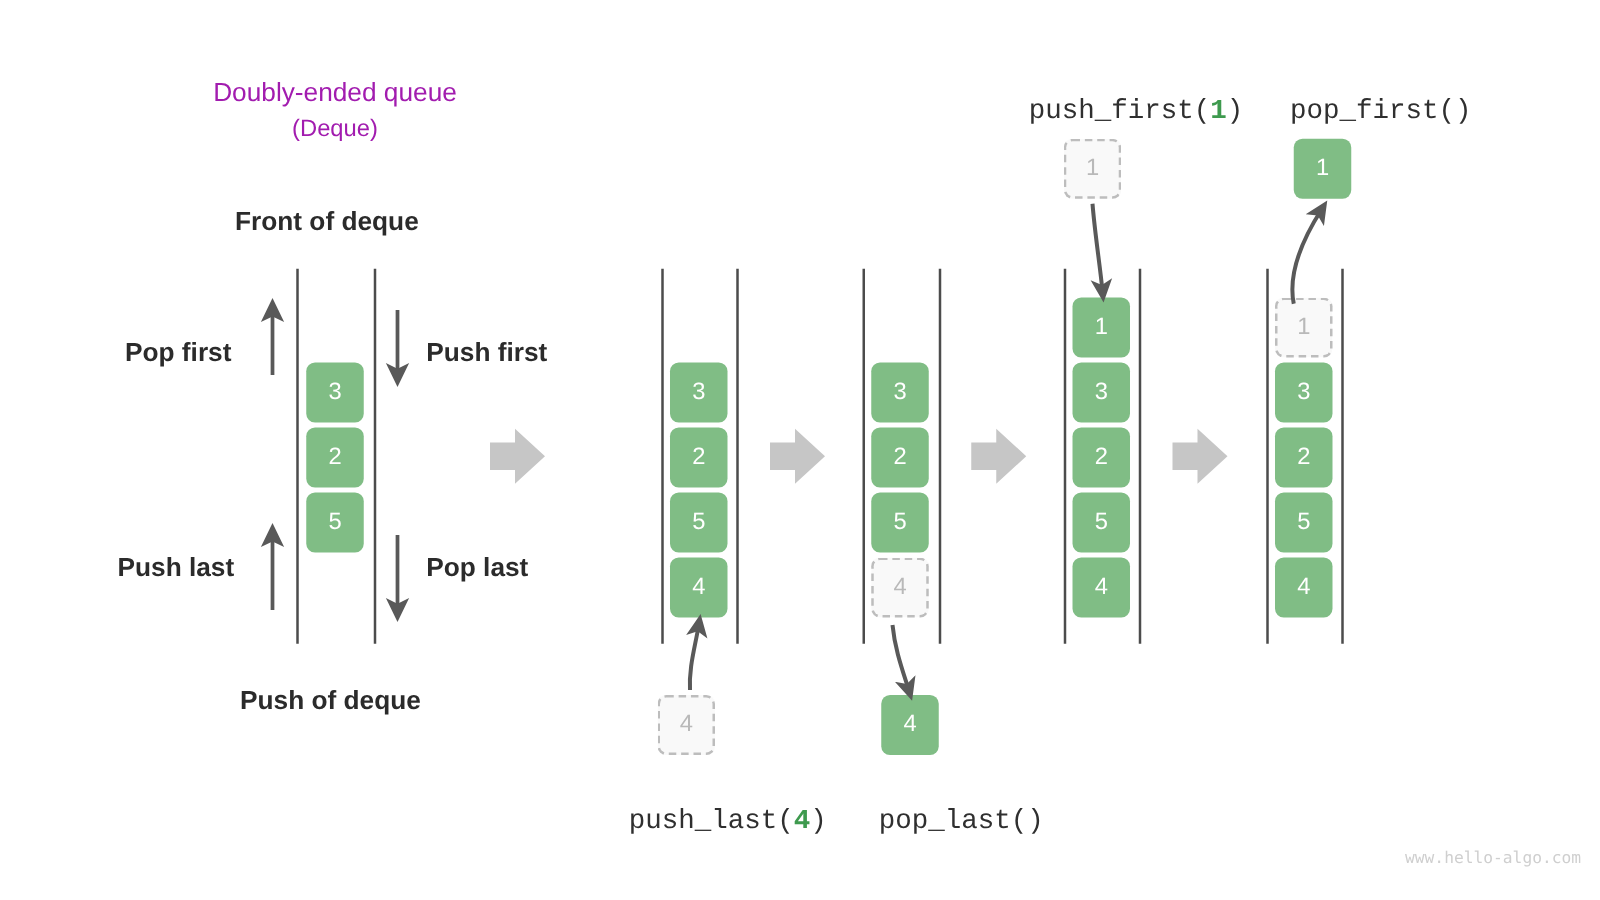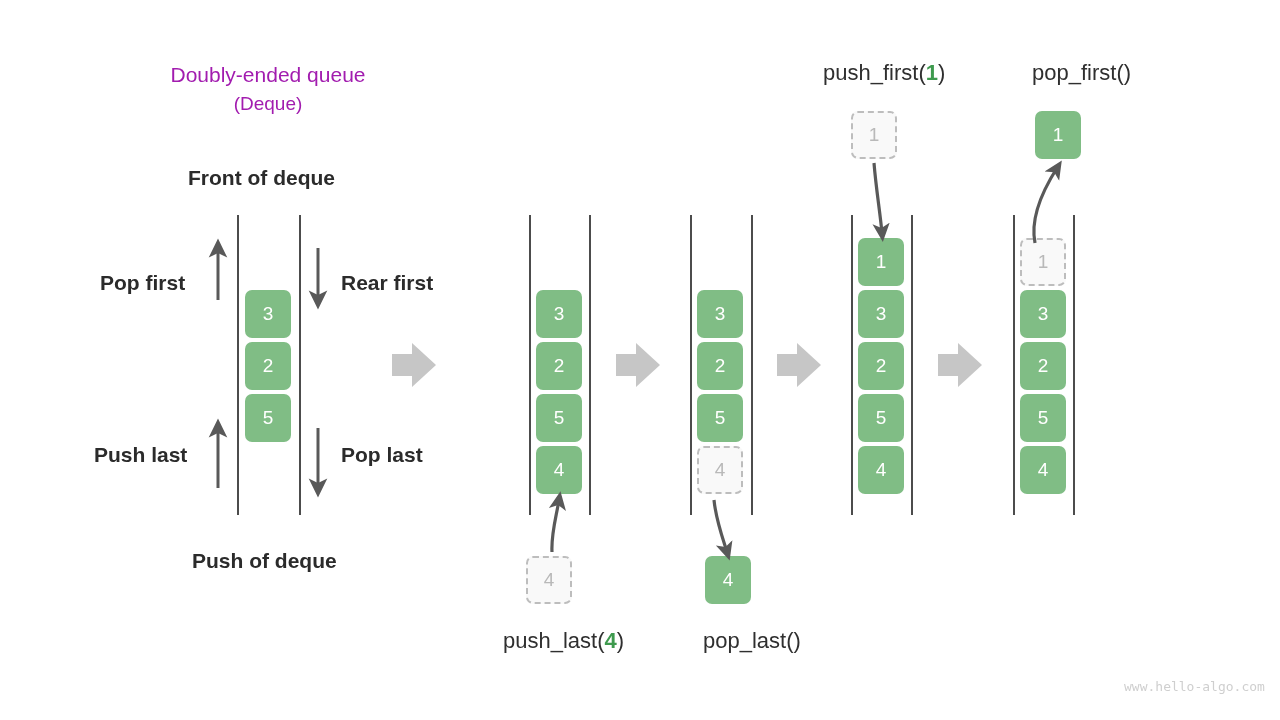--- a/index.html
+++ b/index.html
@@ -33,25 +33,26 @@
   .title-line2 { font-size: 19px; }
 
   .label-bold {
     color: #2b2b2b;
     font-weight: bold;
     font-size: 21px;
     white-space: nowrap;
   }
 
   .mono-label {
-    font-family: Liberation Sans, sans-serif;
+    font-family: Liberation Mono, monospace;
     font-size: 22px;
     color: #2f2f2f;
     white-space: nowrap;
     letter-spacing: 0px;
+    margin-top: 16px;
   }
   .mono-label .arg { color: #3e9a4e; font-weight: bold; }
 
   .watermark {
     font-family: "DejaVu Sans Mono", "Liberation Mono", monospace;
     font-size: 13px;
     color: #cfcfcf;
     white-space: nowrap;
   }
 
@@ -103,21 +104,21 @@
     <div>Doubly-ended queue</div>
     <div class="title-line2">(Deque)</div>
   </div>
 
   <div class="abs label-bold" style="left:188px; top:166px;">Front of deque</div>
 
   <div class="abs label-bold" style="left:192px; top:549px;">Push of deque</div>
 
   <div class="abs label-bold" style="left:100px; top:271px;text-align:right;">Pop first</div>
 
-  <div class="abs label-bold" style="left:341px; top:271px;">Rear first</div>
+  <div class="abs label-bold" style="left:341px; top:271px;">Push first</div>
 
   <div class="abs label-bold" style="left:94px; top:443px;">Push last</div>
 
   <div class="abs label-bold" style="left:341px; top:443px;">Pop last</div>
 
   <div class="abs mono-label" style="left:823px; top:60px;">
     <span>push_first</span><span>(</span><span class="arg">1</span><span>)</span>
   </div>
 
   <div class="abs mono-label" style="left:1032px; top:60px;">

